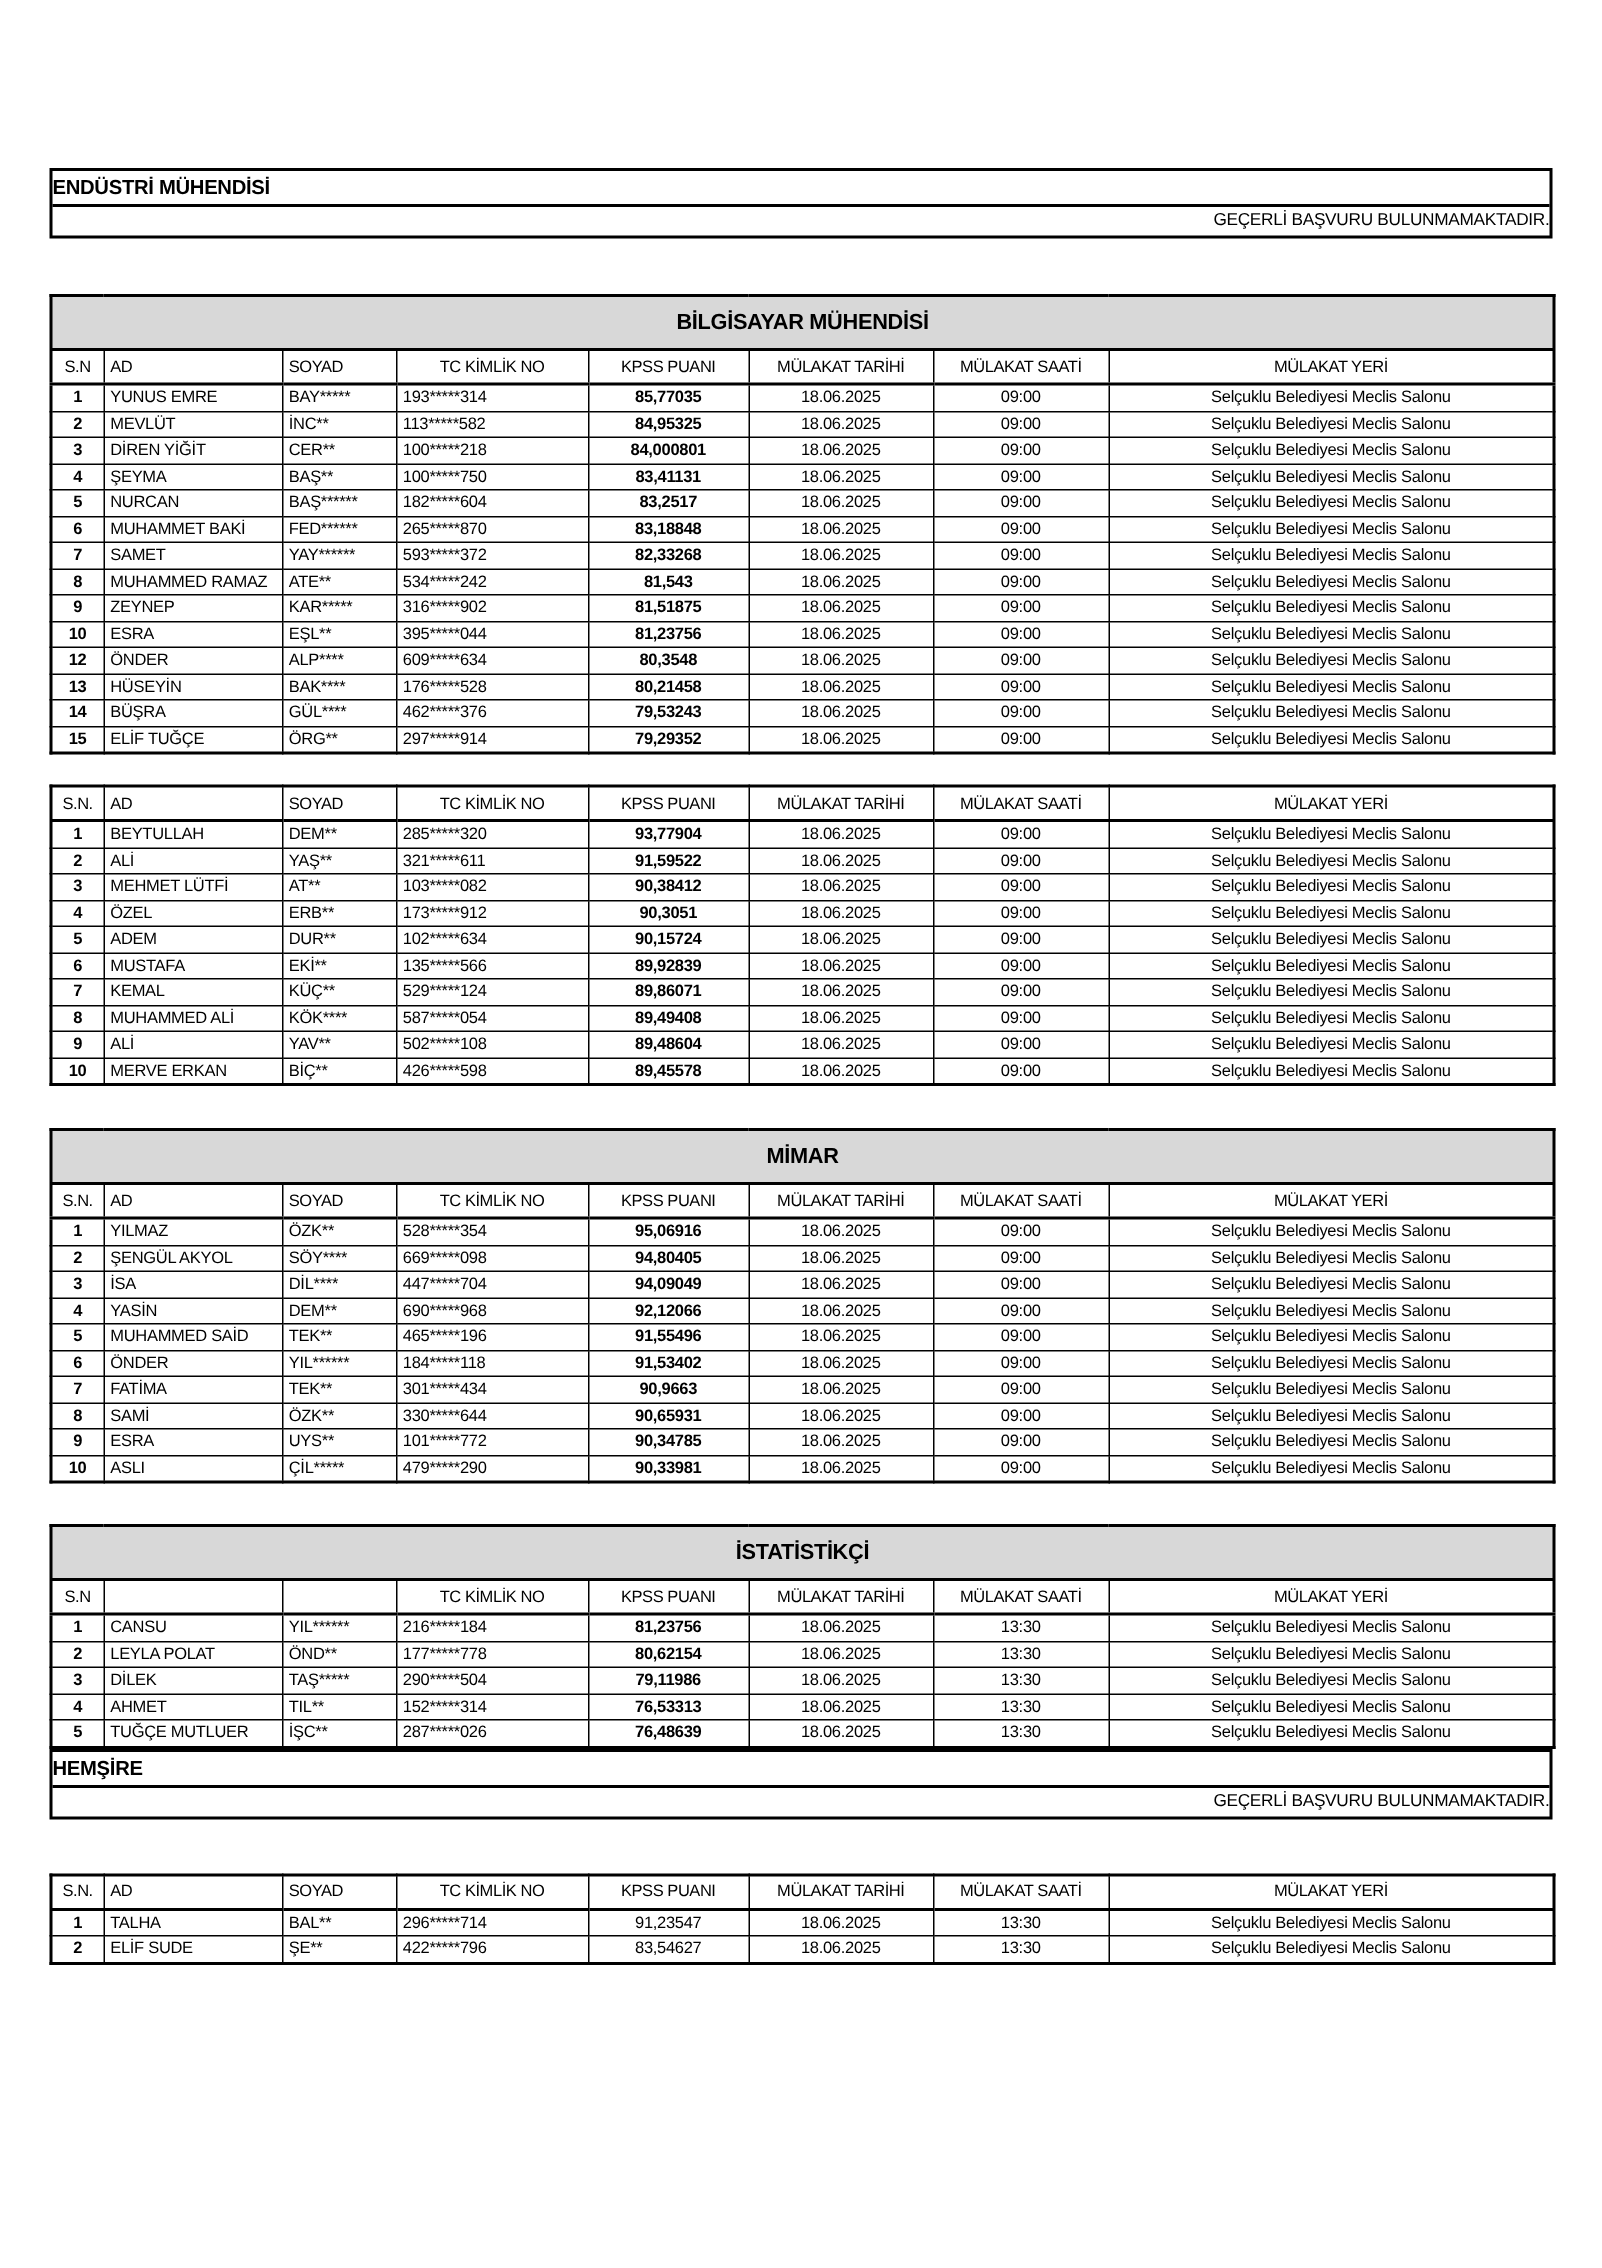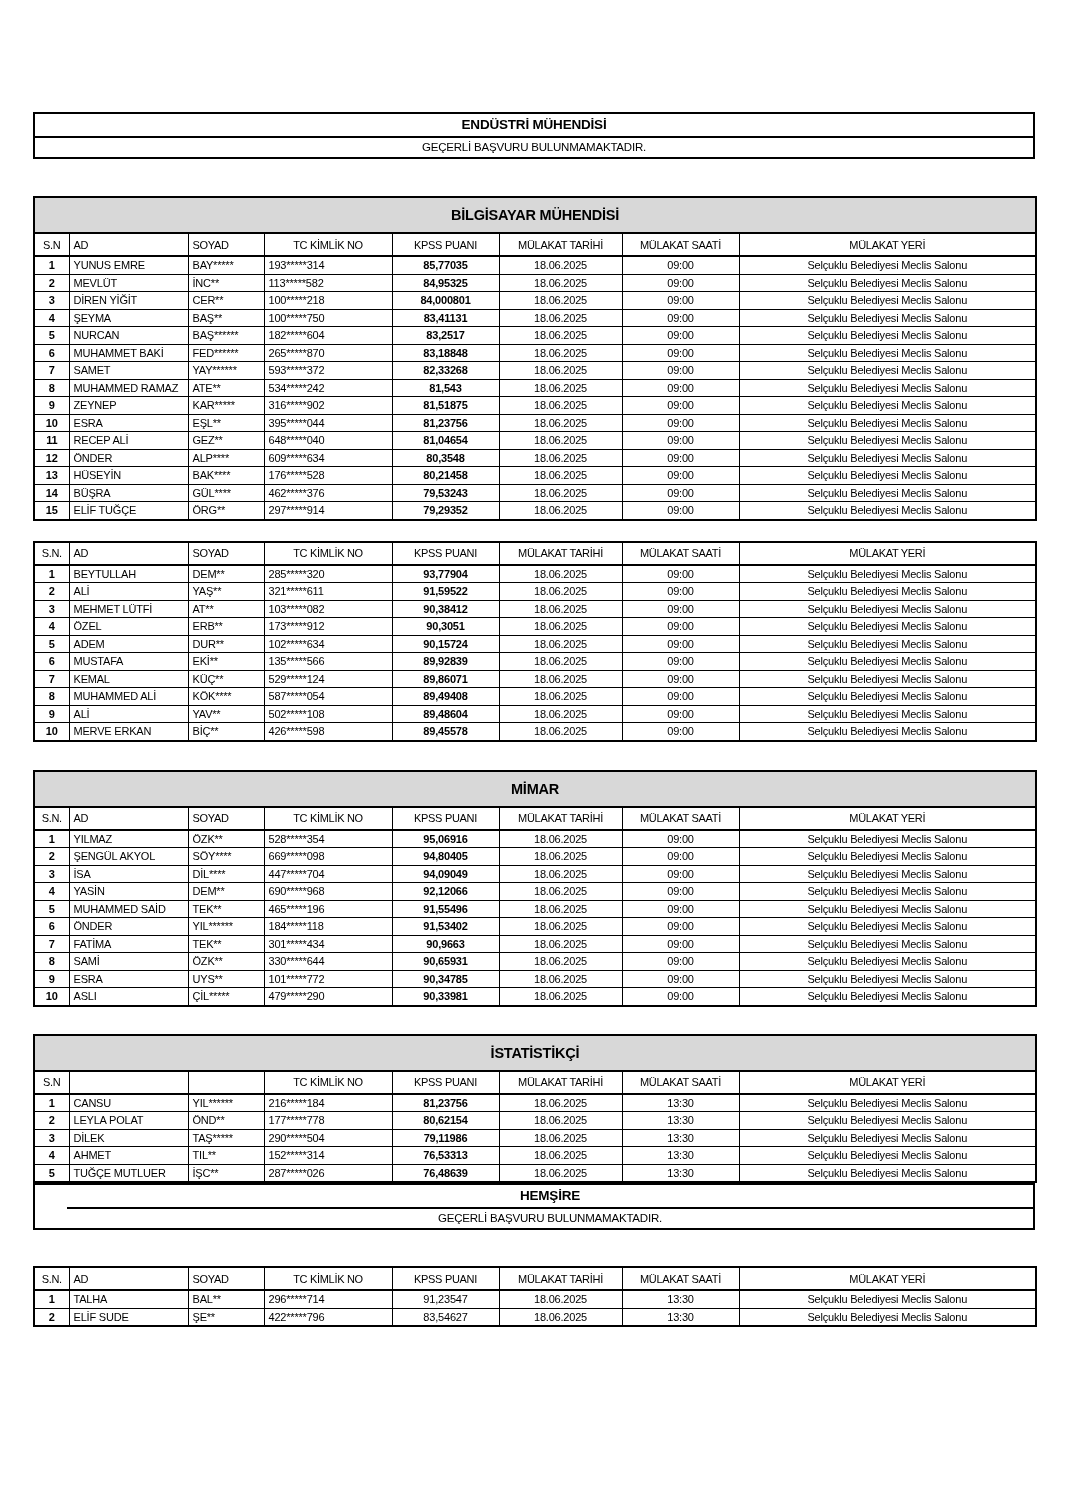--- a/index.html
+++ b/index.html
@@ -9,26 +9,26 @@
     color: #000;
     -webkit-font-smoothing: antialiased;
   }
   .page { padding: 112px 33px 0 33px; }
 
   
   .notice { border: 2px solid #000; background: #fff; }
   .notice-title {
     border-bottom: 2px solid #000;
     height: 22px; line-height: 22px;
-    text-align: center; font-weight: bold; font-size: 13.5px;
+    font-weight: bold; font-size: 13.5px;
     letter-spacing: -0.2px;
   }
   .notice-message {
     height: 19px; line-height: 19px;
-    text-align: center; font-size: 11.5px;
+    text-align: right; font-size: 11.5px;
     letter-spacing: -0.2px;
   }
 
   
   table.roster {
     width: 100%;
     border-collapse: collapse;
     table-layout: fixed;
     border: 2px solid #000;
   }
@@ -59,21 +59,21 @@
   .al { text-align: left; }
   .ac { text-align: center; }
   .b  { font-weight: bold; }
 
   
   #sec-endustri     { margin-bottom: 37px; }
   #sec-bilgisayar   { margin-bottom: 20px; }
   #sec-insaat       { margin-bottom: 28px; }
   #sec-mimar        { margin-bottom: 27px; }
   #sec-istatistikci { }
-  #sec-hemsire      { margin-bottom: 36px; padding-left: 32px; }
+  #sec-hemsire      { margin-bottom: 36px; }
 </style>
 </head>
 <body>
 
 <div class="page">
 
   <section class="notice" id="sec-endustri">
     <div class="notice-title">ENDÜSTRİ MÜHENDİSİ</div>
     <div class="notice-message">GEÇERLİ BAŞVURU BULUNMAMAKTADIR.</div>
   </section>
@@ -200,30 +200,20 @@
             <td class="ac b">10</td>
             <td class="al">ESRA</td>
             <td class="al">EŞL**</td>
             <td class="al">395*****044</td>
             <td class="ac b">81,23756</td>
             <td class="ac">18.06.2025</td>
             <td class="ac">09:00</td>
             <td class="ac">Selçuklu Belediyesi Meclis Salonu</td>
           </tr>
           <tr>
-            <td class="ac b">11</td>
-            <td class="al">RECEP ALİ</td>
-            <td class="al">GEZ**</td>
-            <td class="al">648*****040</td>
-            <td class="ac b">81,04654</td>
-            <td class="ac">18.06.2025</td>
-            <td class="ac">09:00</td>
-            <td class="ac">Selçuklu Belediyesi Meclis Salonu</td>
-          </tr>
-          <tr>
             <td class="ac b">12</td>
             <td class="al">ÖNDER</td>
             <td class="al">ALP****</td>
             <td class="al">609*****634</td>
             <td class="ac b">80,3548</td>
             <td class="ac">18.06.2025</td>
             <td class="ac">09:00</td>
             <td class="ac">Selçuklu Belediyesi Meclis Salonu</td>
           </tr>
           <tr>

